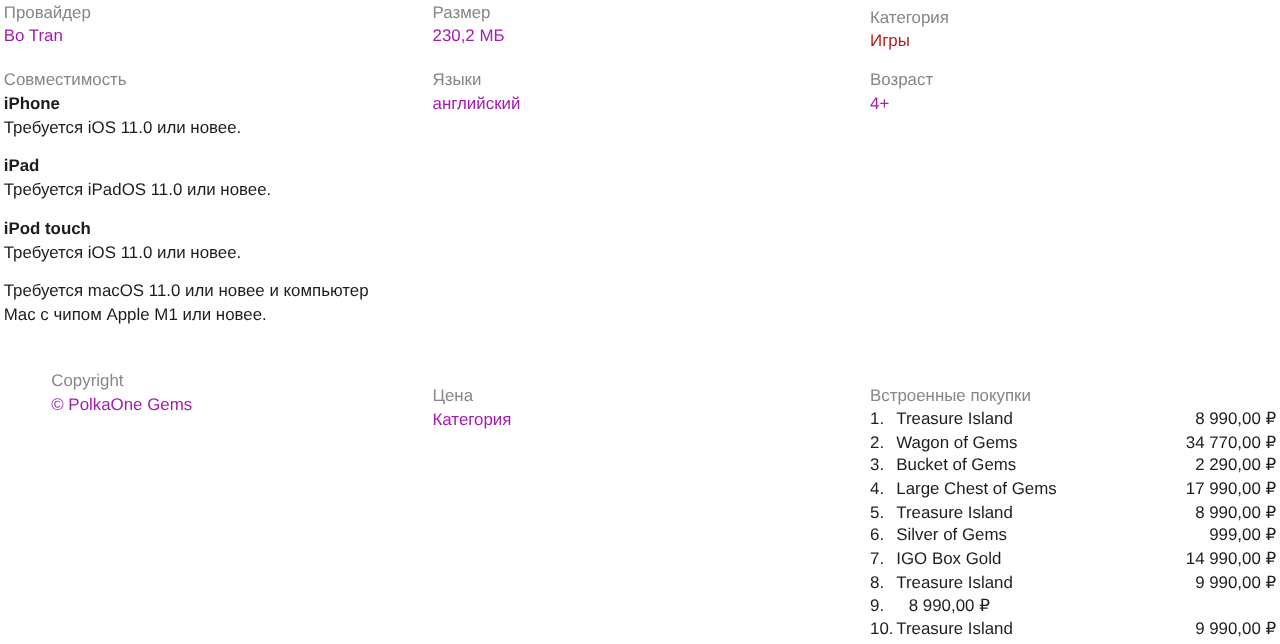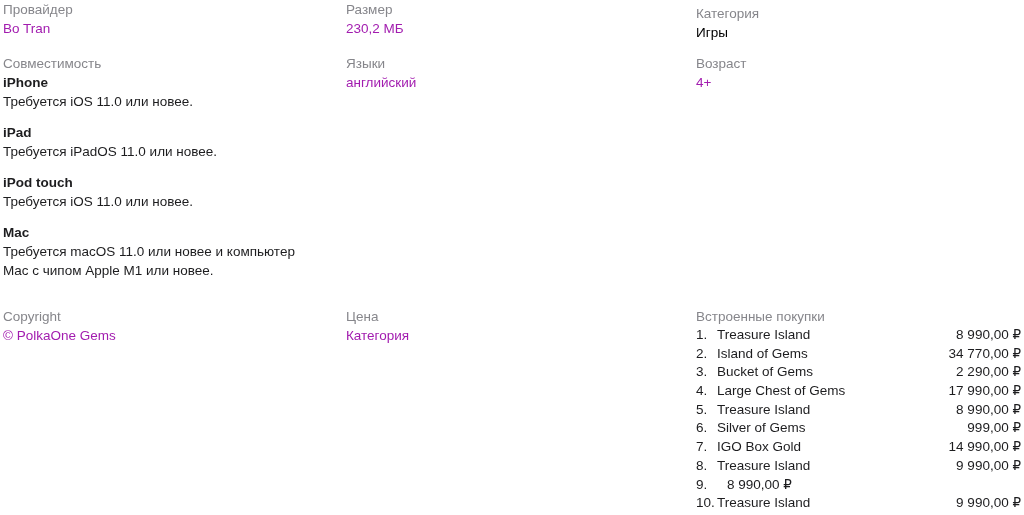--- a/index.html
+++ b/index.html
@@ -49,21 +49,21 @@
     line-height: 19px;
     white-space: nowrap;
   }
   .field-value {
     color: #a21caf;
     font-size: 13.5px;
     line-height: 19px;
     white-space: nowrap;
   }
   .field-value.link {
-    color: #000000;
+    color: #b91c1c;
     cursor: pointer;
     text-decoration: none;
   }
 
   
   .compat-list {
     margin: 0;
     padding: 0;
   }
   .compat-item {
@@ -141,28 +141,27 @@
           <div class="compat-device">iPad</div>
           <div class="compat-req">Требуется iPadOS 11.0 или новее.</div>
         </div>
 
         <div class="compat-item">
           <div class="compat-device">iPod touch</div>
           <div class="compat-req">Требуется iOS 11.0 или новее.</div>
         </div>
 
         <div class="compat-item">
-          <div class="compat-device">Mac</div>
           <div class="compat-req">Требуется macOS 11.0 или новее и компьютер Mac с чипом Apple M1 или новее.</div>
         </div>
 
       </div>
     </div>
 
-    <div class="field" style="top:307px;">
+    <div class="field" style="top:295px;margin-left:38px;">
       <div class="field-label">Copyright</div>
       <div class="field-value">© PolkaOne Gems</div>
     </div>
 
   </div>
 
   <div class="col col-mid">
 
     <div class="field" style="top:0px;">
       <div class="field-label">Размер</div>
@@ -196,21 +195,21 @@
     <div class="field" style="top:307px;">
       <div class="field-label">Встроенные покупки</div>
       <ol class="iap-list">
           <li class="iap-row">
             <span class="iap-num">1.</span>
             <span class="iap-name">Treasure Island</span>
             <span class="iap-price">8 990,00 ₽</span>
           </li>
           <li class="iap-row">
             <span class="iap-num">2.</span>
-            <span class="iap-name">Island of Gems</span>
+            <span class="iap-name">Wagon of Gems</span>
             <span class="iap-price">34 770,00 ₽</span>
           </li>
           <li class="iap-row">
             <span class="iap-num">3.</span>
             <span class="iap-name">Bucket of Gems</span>
             <span class="iap-price">2 290,00 ₽</span>
           </li>
           <li class="iap-row">
             <span class="iap-num">4.</span>
             <span class="iap-name">Large Chest of Gems</span>

